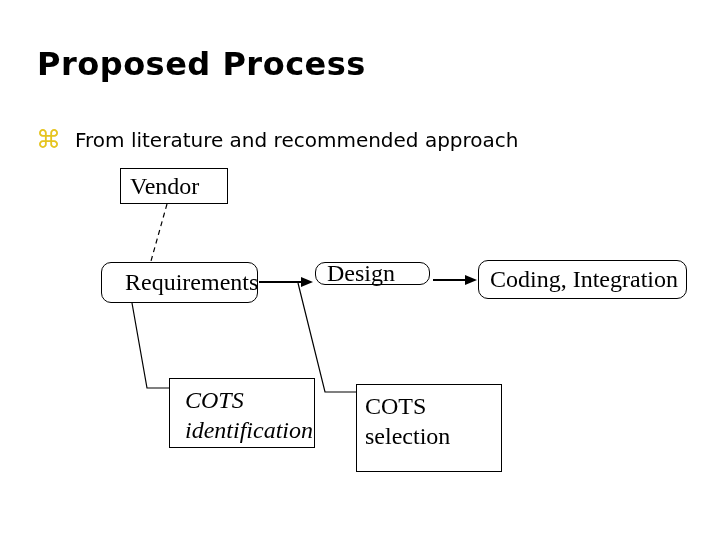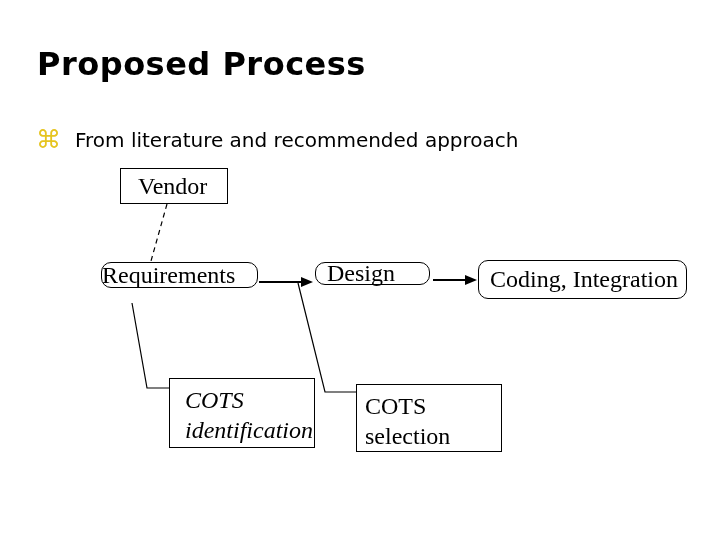--- a/index.html
+++ b/index.html
@@ -55,26 +55,26 @@
     font-size:24px;
     color:#000000;
     display:flex;
     align-items:center;
   }
   .node.rounded { border-radius:10px; }
   .node.two-line {
     display:block;
     line-height:30px;
   }
-  #node-vendor        { left:120px; top:168px; width:108px; height:36px; padding-left:17px;  }
-  #node-requirements  { left:101px; top:262px; width:157px; height:26px; padding-left:0; }
+  #node-vendor        { left:120px; top:168px; width:108px; height:36px; padding-left:9px;  }
+  #node-requirements  { left:101px; top:262px; width:157px; height:41px; padding-left:23px; }
   #node-design        { left:315px; top:262px; width:115px; height:23px; padding-left:11px; }
   #node-coding        { left:478px; top:260px; width:209px; height:39px; padding-left:11px; white-space:nowrap; }
   #node-cots-id       { left:169px; top:378px; width:146px; height:70px; padding:6px 4px 0 15px;font-style:italic; }
-  #node-cots-sel      { left:356px; top:384px; width:146px; height:68px; padding:6px 4px 0 8px; }
+  #node-cots-sel      { left:356px; top:384px; width:146px; height:88px; padding:6px 4px 0 8px; }
 </style>
 </head>
 <body>
 
 <div class="slide">
 
   <h1 class="slide-title">Proposed Process</h1>
 
   <div class="bullet-row">
     <span class="bullet-marker">⌘</span>

